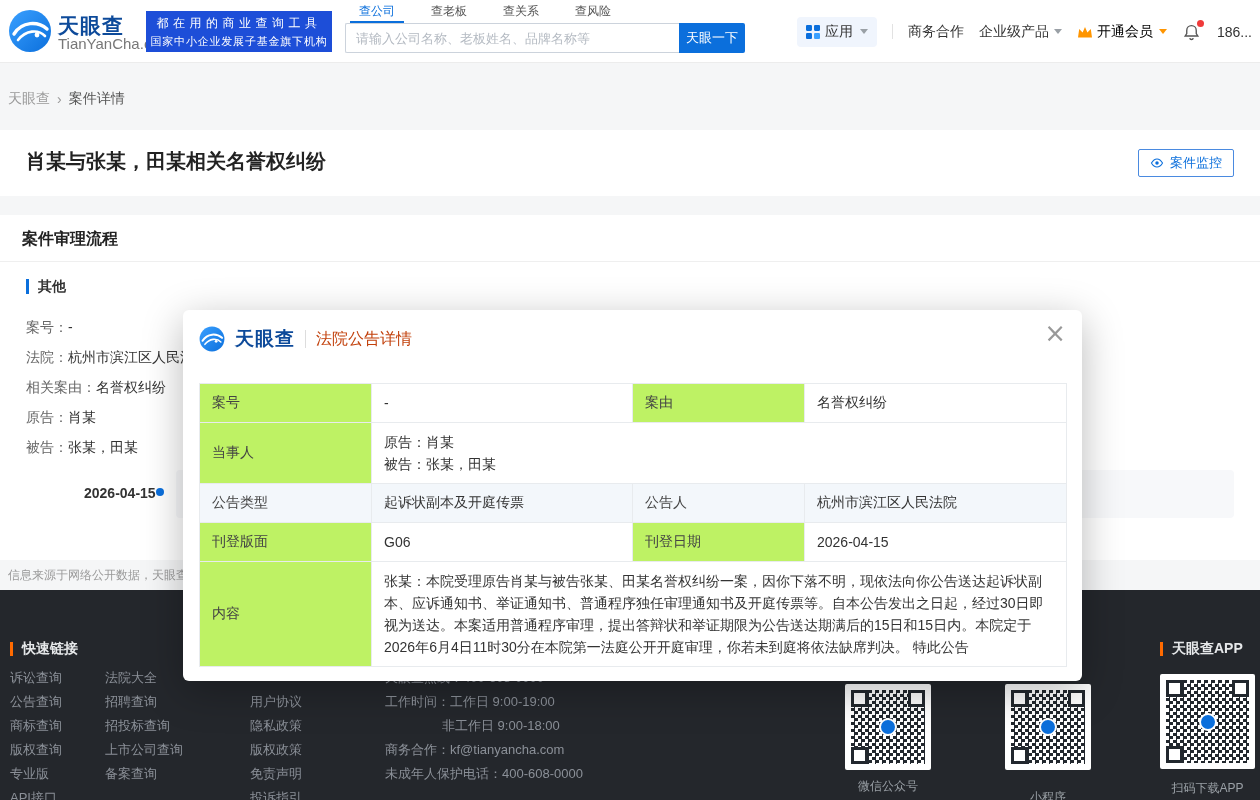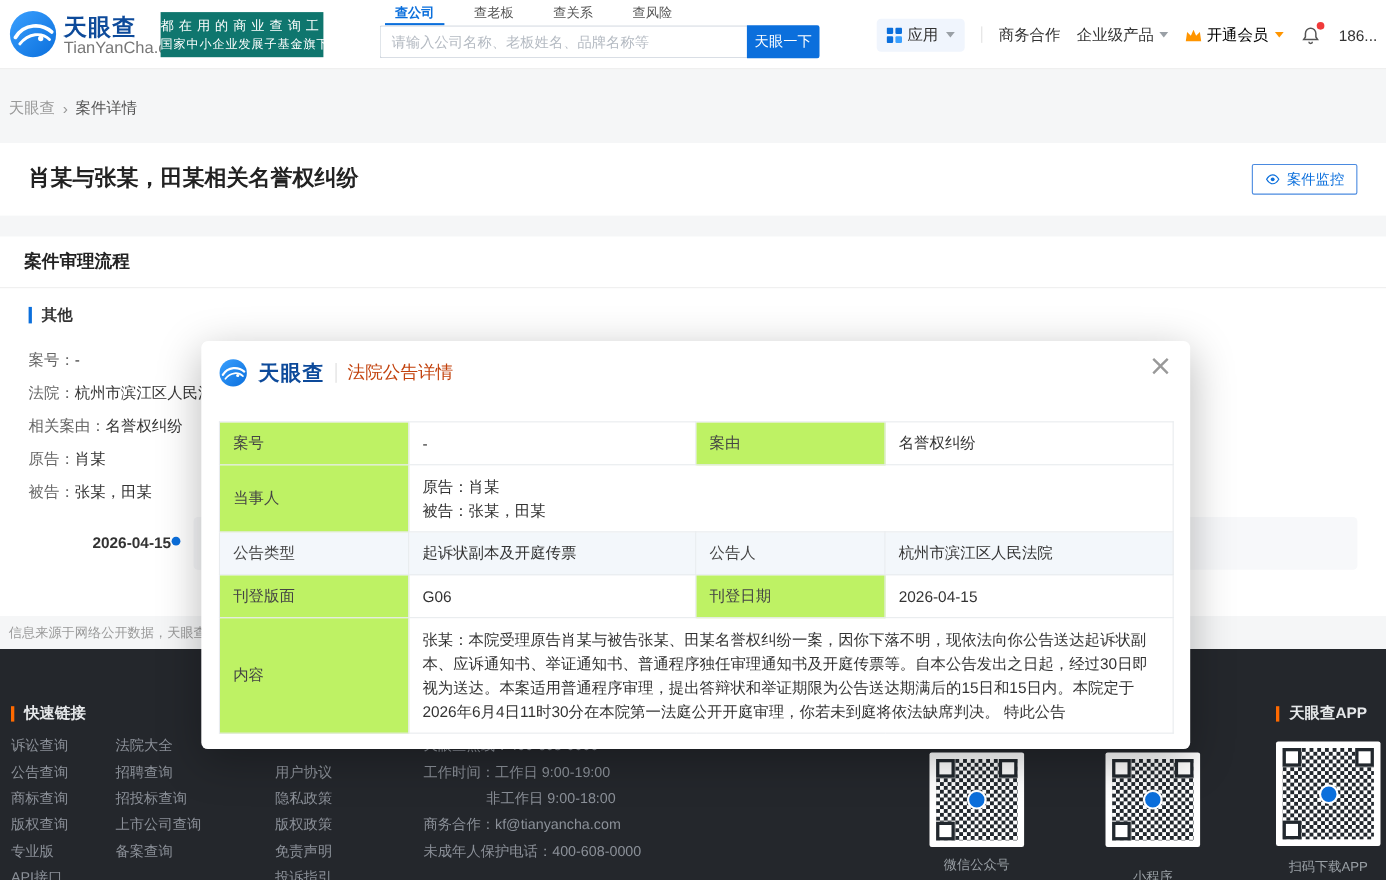--- a/index.html
+++ b/index.html
@@ -4,26 +4,26 @@
 <style>
   * { box-sizing: border-box; }
   body { margin:0; font-family:"Liberation Sans","DejaVu Sans",sans-serif; background:#e9eaec; }
   #app { position:relative; width:1260px; height:800px; background:#f5f6f7; overflow:hidden; margin:0 auto; }
 
   
   .hdr { position:absolute; left:0; top:0; width:1260px; height:63px; background:#fff; border-bottom:1px solid #ececec; z-index:5; }
   .logo { position:absolute; left:8px; top:9px; display:flex; align-items:center; gap:6px; cursor:pointer; }
   .logo-name { font-size:21px; font-weight:bold; color:#0d4a9a; line-height:24px; letter-spacing:1px; }
   .logo-dom { font-size:15px; color:#777; line-height:11px; }
-  .badge { position:absolute; left:146px; top:11px; width:148px; height:41px; background:#0f766e; color:#fff; text-align:center; padding-top:2px; }
+  .badge { position:absolute; left:146px; top:11px; width:186px; height:41px; background:#1d4ed8; color:#fff; text-align:center; padding-top:2px; }
   .badge .l1 { font-size:12px; letter-spacing:4.5px; line-height:20px; white-space:nowrap; }
   .badge .l2 { font-size:11px; letter-spacing:0.8px; line-height:16px; white-space:nowrap; }
   .stabs { position:absolute; left:350px; top:3px; display:flex; gap:18px; }
   .stab { font-size:12px; color:#555; padding:0 9px 2px; line-height:16px; cursor:pointer; }
-  .stab.active { color:#0b6fdc; font-weight:bold; border-bottom:2px solid #0b6fdc; }
+  .stab.active { color:#0b6fdc; font-weight:normal; border-bottom:2px solid #0b6fdc; }
   .sbox { position:absolute; left:345px; top:23px; width:400px; height:30px; display:flex; }
   .sbox input { flex:1; border:1px solid #ccd3dc; border-right:none; border-radius:2px 0 0 2px; padding:0 10px; font-size:13px; color:#333; outline:none; font-family:inherit; }
   .sbox input::placeholder { color:#b4bac2; }
   .sbox button { width:66px; background:#0b6fdc; color:#fff; border:none; font-size:13px; border-radius:0 2px 2px 0; cursor:pointer; font-family:inherit; }
   .hnav { position:absolute; right:8px; top:0; height:63px; display:flex; align-items:center; gap:15px; font-size:14px; color:#333; }
   .pill { display:flex; align-items:center; gap:5px; background:#f0f5fd; border-radius:4px; padding:6px 9px; cursor:pointer; }
   .caret { width:0; height:0; border-left:4px solid transparent; border-right:4px solid transparent; border-top:5px solid #9aa0a6; display:inline-block; margin-left:2px; }
   .vdiv { width:1px; height:15px; background:#e2e2e2; }
   .navtxt { cursor:pointer; display:flex; align-items:center; gap:3px; }
   .vip { color:#000000; display:flex; align-items:center; gap:4px; cursor:pointer; }

